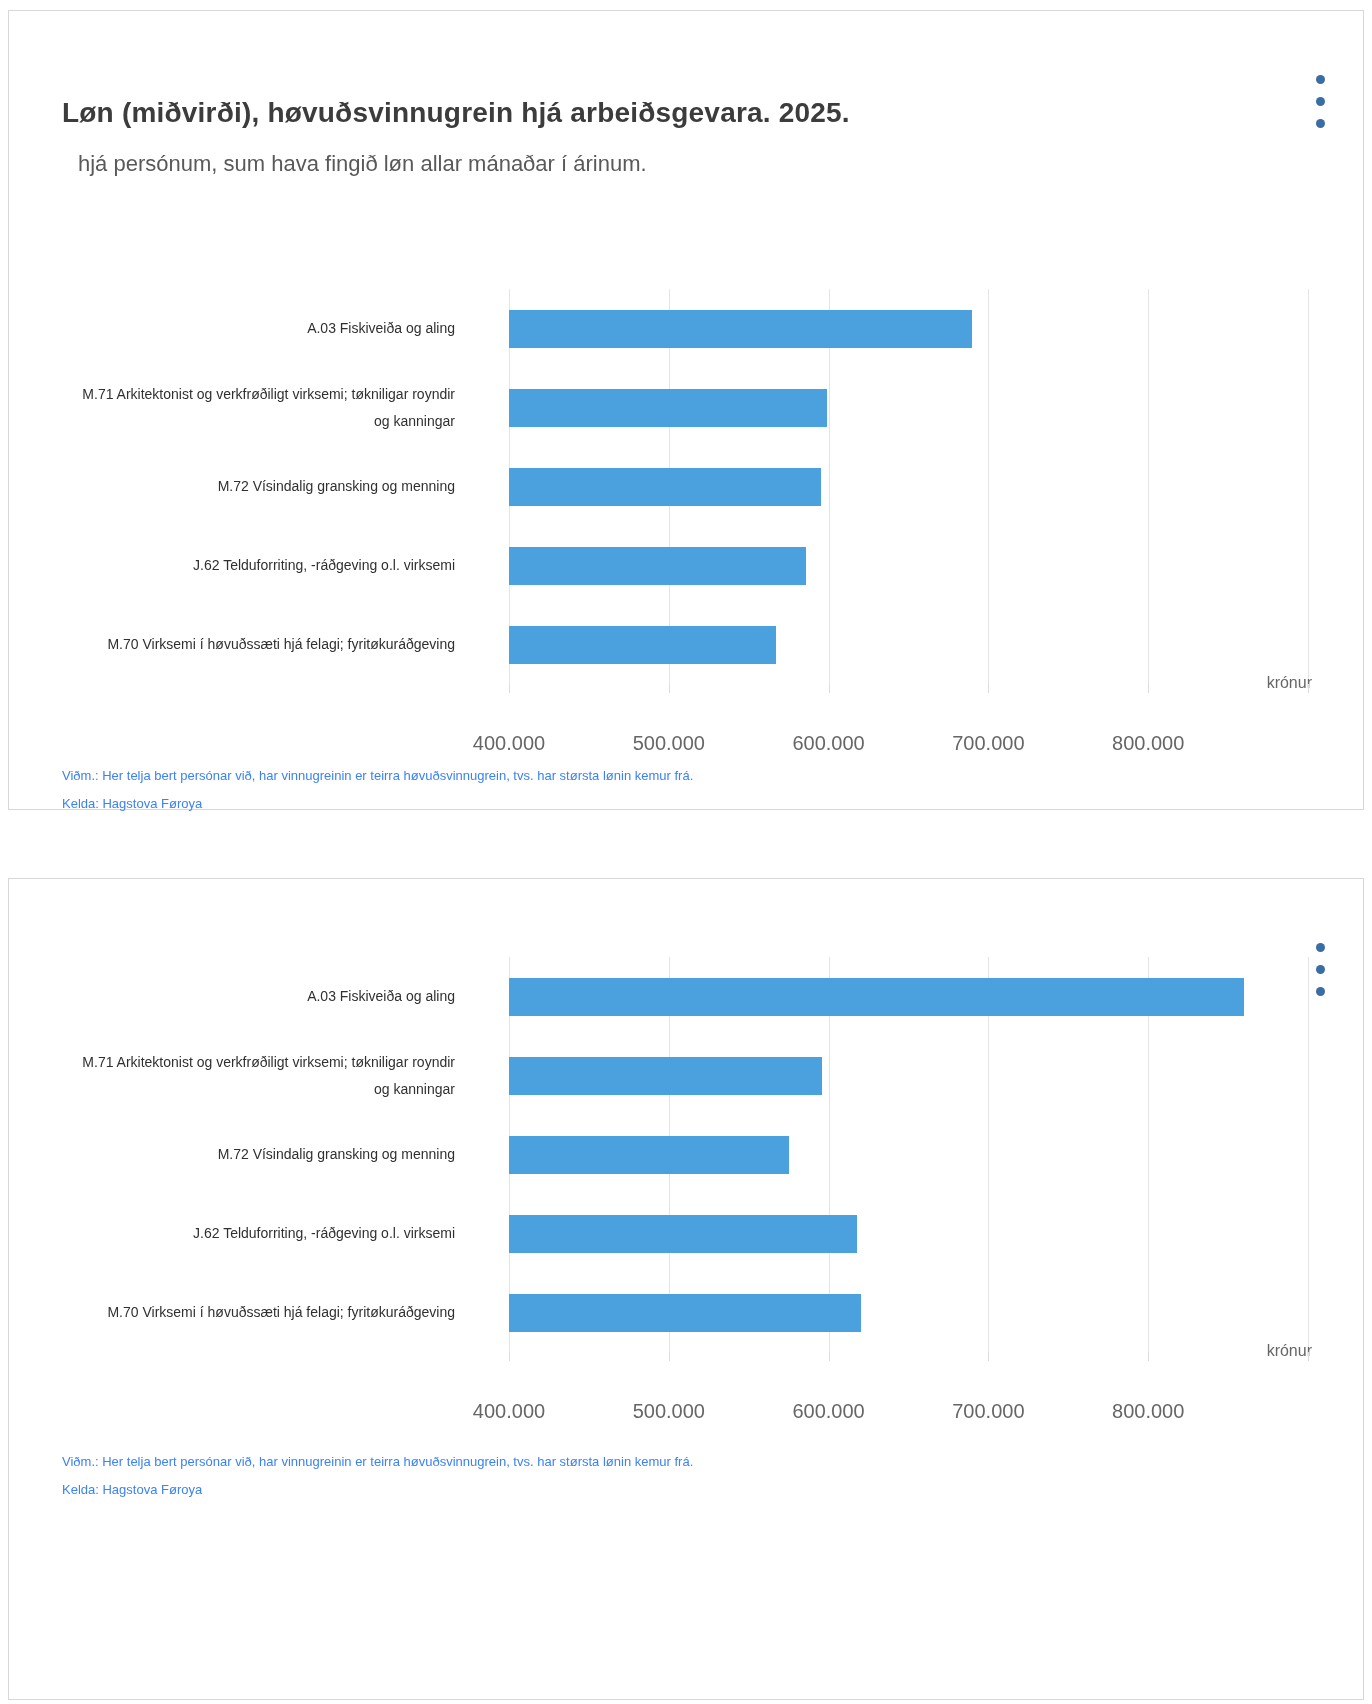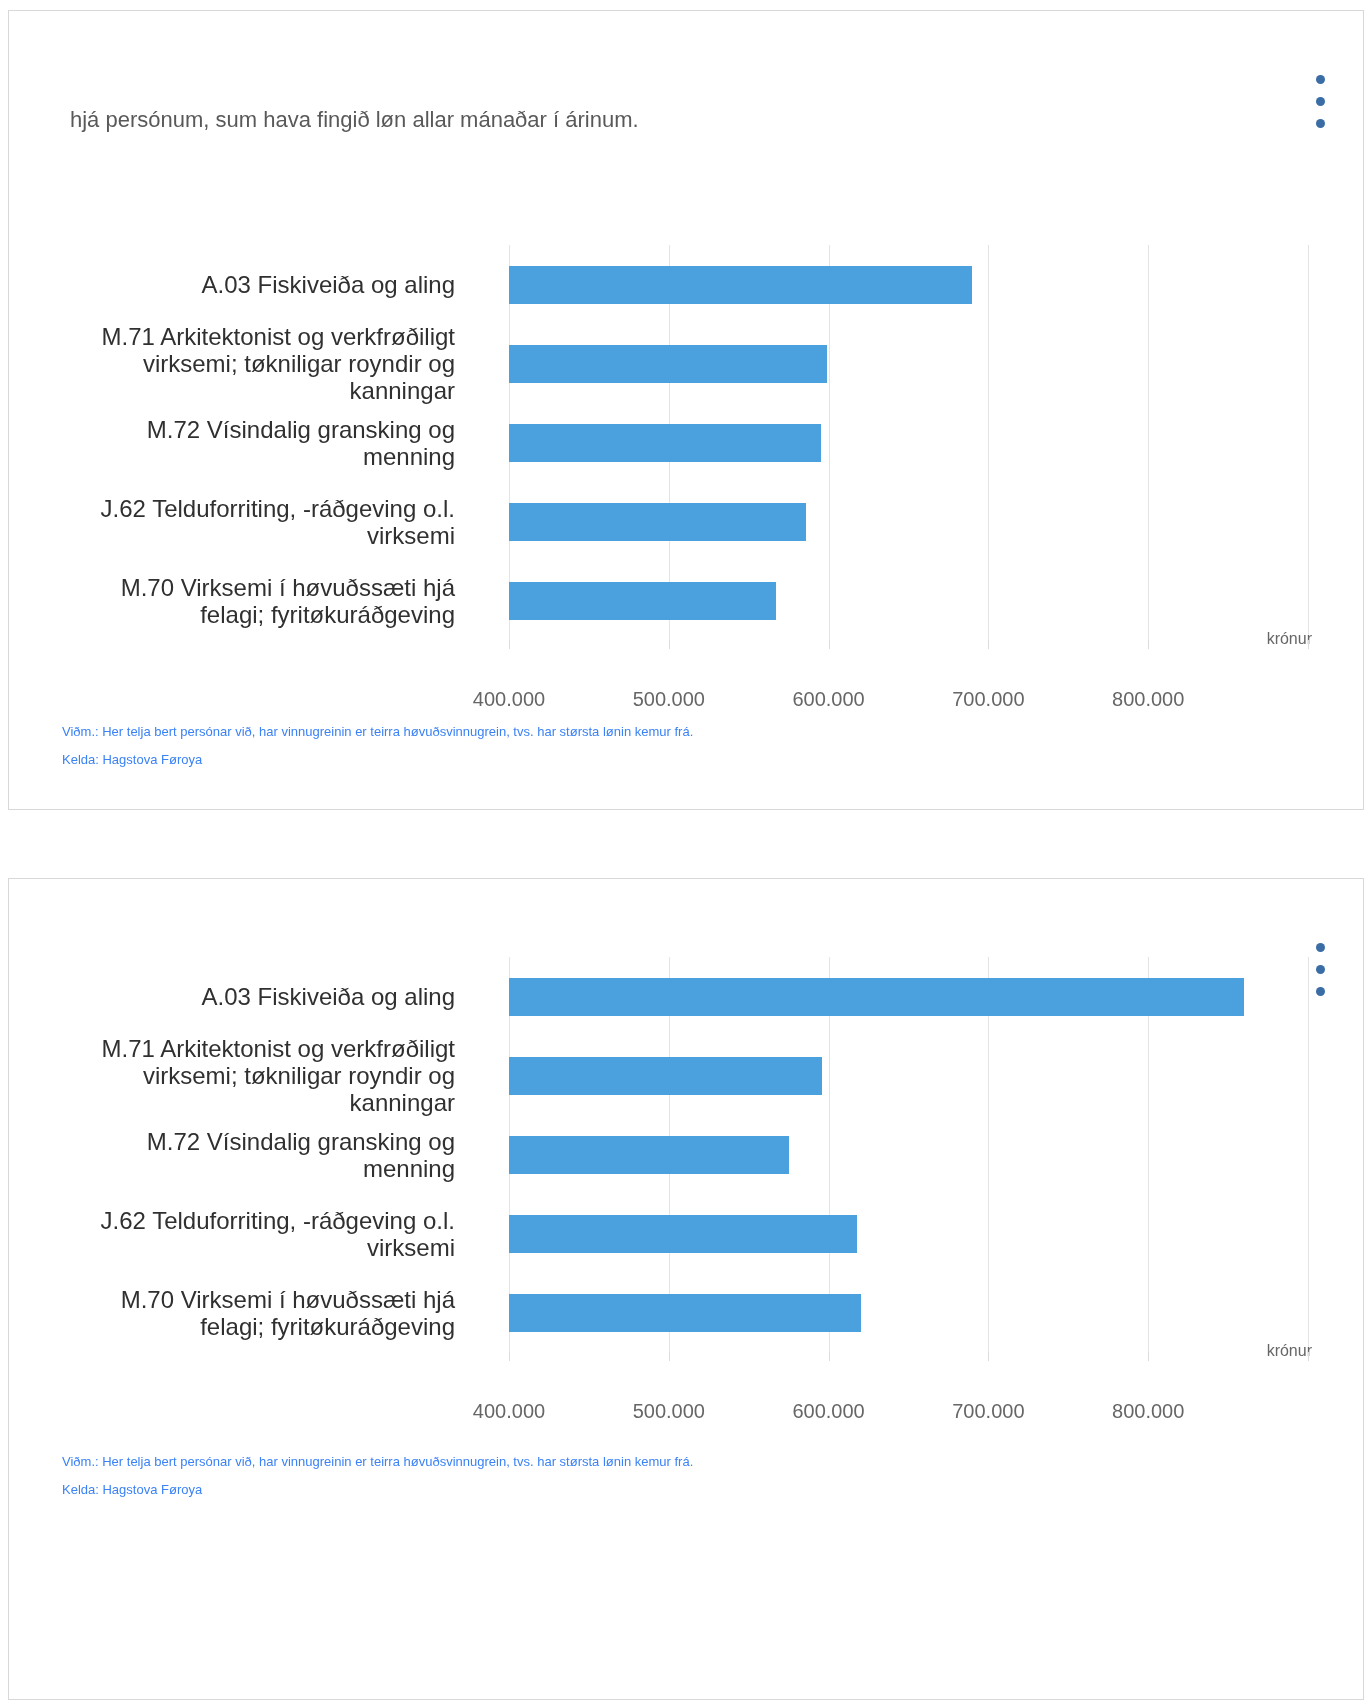--- a/index.html
+++ b/index.html
@@ -8,27 +8,27 @@
   .card{position:relative;margin:0 8px;background:#fff;border:1px solid #d8d8d8;box-sizing:border-box;}
   .card.first{margin-top:10px;height:800px;}
   .card.second{margin-top:68px;height:822px;}
   .menu{position:absolute;top:60px;right:32px;width:22px;padding:4px 0;cursor:pointer;}
   .menu .dot{width:9px;height:9px;border-radius:50%;margin:0 auto 13px auto;}
   .menu .dot:last-child{margin-bottom:0;}
   .head{padding-left:53px;padding-right:120px;}
   .card.first .head{padding-top:84px;}
   .card.second .head{padding-top:124px;}
   .chart-title{margin:0;font-size:28px;line-height:36px;font-weight:700;color:#3c3c3c;letter-spacing:.2px;}
-  .chart-subtitle{margin:8px;font-size:22px;line-height:34px;font-weight:400;color:#595959;}
+  .chart-subtitle{margin:16px;font-size:22px;line-height:34px;font-weight:400;color:#595959;}
   .chart{display:flex;align-items:flex-start;}
   .card.first .chart{margin-top:108px;}
   .card.second .chart{margin-top:78px;}
   .cats{width:500px;box-sizing:border-box;padding-left:58px;padding-right:54px;display:flex;flex-direction:column;}
   .cat{height:79px;display:flex;align-items:center;justify-content:flex-end;
-       text-align:right;font-size:24px;line-height:27px;color:#303030;}
+       text-align:right;font-size:14px;line-height:27px;color:#303030;}
   .plotcol{width:821px;}
   .plot{position:relative;height:395px;
         background-image:repeating-linear-gradient(to right,#e4e4e4 0,#e4e4e4 1px,transparent 1px,transparent 159.8px);}
   .bar-row{height:79px;display:flex;align-items:center;}
   .bar{height:38px;}
   .kronur{position:absolute;right:18px;bottom:-8px;font-size:16px;color:#666;background:transparent;}
   .xaxis{position:relative;height:52px;}
   .tick-stub{position:absolute;top:0;width:1px;height:9px;background:#dcdcdc;}
   .tick-label{position:absolute;top:20px;transform:translateX(-50%);font-size:20px;color:#666;white-space:nowrap;margin-top:28px;}
   .foot{padding-left:53px;font-size:13px;line-height:28px;color:#3b82f6;}
@@ -38,20 +38,21 @@
 </head>
 <body>
 
 <div class="card first">
   <div class="menu">
     <div class="dot" style="background: rgb(58, 109, 166);"></div>
     <div class="dot" style="background: rgb(58, 109, 166);"></div>
     <div class="dot" style="background: rgb(58, 109, 166);"></div>
   </div>
   <div class="head">
+    <h1 class="chart-title">Løn (miðvirði), høvuðsvinnugrein hjá arbeiðsgevara. 2025.</h1>
     <p class="chart-subtitle">hjá persónum, sum hava fingið løn allar mánaðar í árinum.</p>
   </div>
   <div class="chart">
     <div class="cats">
         <div class="cat">A.03 Fiskiveiða og aling</div>
         <div class="cat">M.71 Arkitektonist og verkfrøðiligt virksemi; tøkniligar royndir og kanningar</div>
         <div class="cat">M.72 Vísindalig gransking og menning</div>
         <div class="cat">J.62 Telduforriting, -ráðgeving o.l. virksemi</div>
         <div class="cat">M.70 Virksemi í høvuðssæti hjá felagi; fyritøkuráðgeving</div>
       </div>

